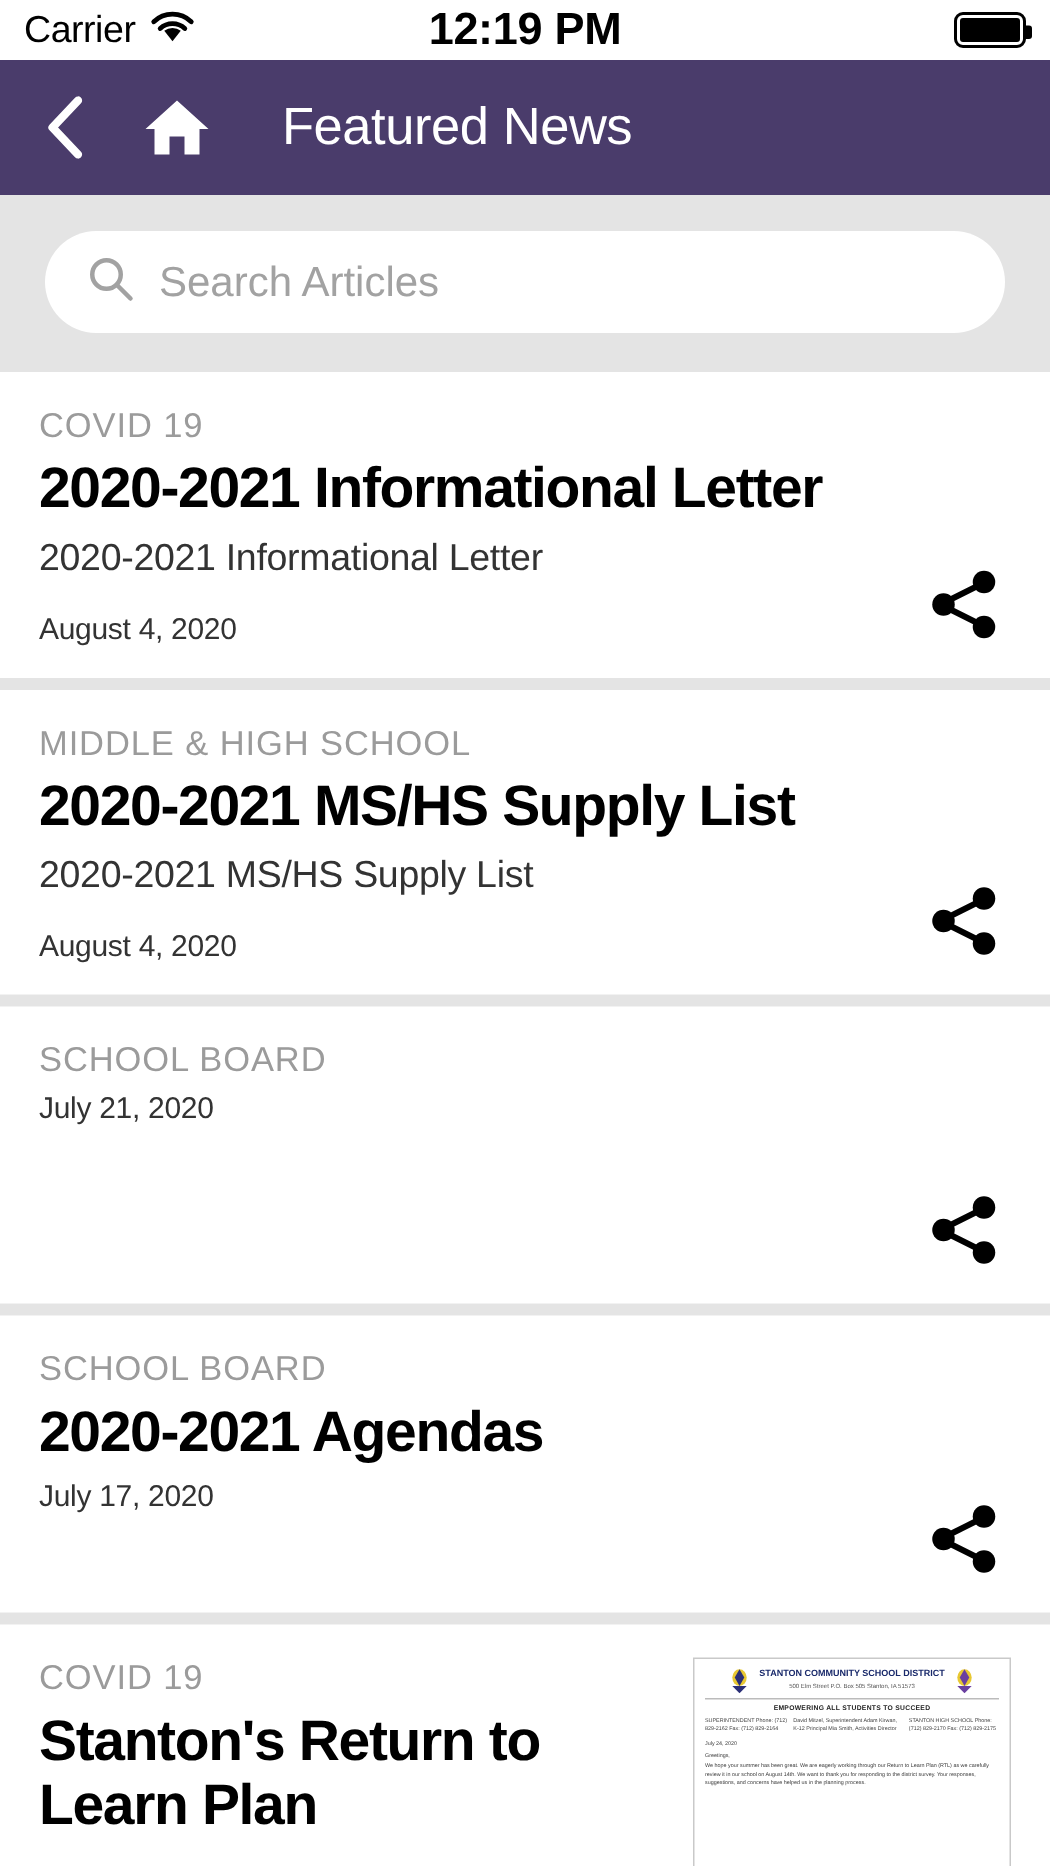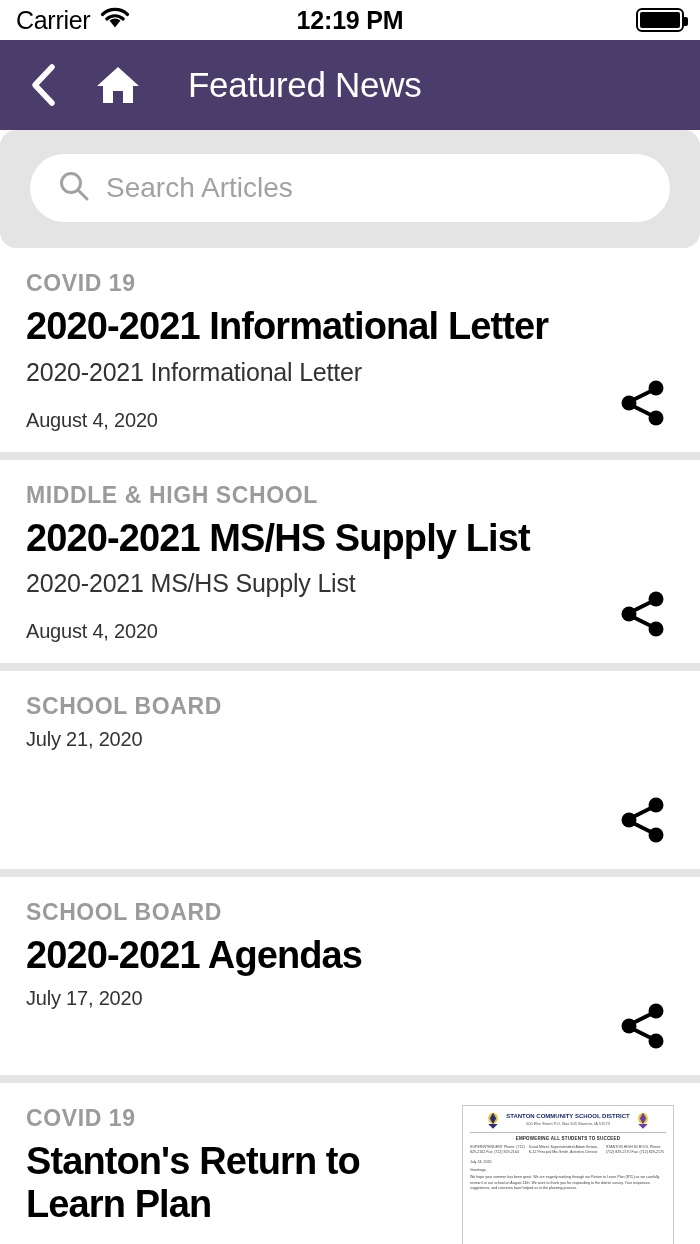--- a/index.html
+++ b/index.html
@@ -35,21 +35,21 @@
   .carrier {
     font-size: 25px;
     color: #000;
     letter-spacing: -0.3px;
   }
   .wifi-icon { display: block; }
   .status-time {
     position: absolute;
     left: 0; right: 0;
     text-align: center;
-    font-size: 25px;
+    font-size: 30px;
     font-weight: bold;
     color: #000;
     letter-spacing: -0.2px;
   }
   .status-right {
     margin-left: auto;
     display: flex;
     align-items: center;
   }
   .battery {
@@ -92,21 +92,20 @@
     font-weight: normal;
     letter-spacing: -0.3px;
     margin-left: 8px;
   }
   .nav-icon { cursor: pointer; display: flex; align-items: center; }
 
   
   .search-area {
     background: #e4e4e4;
     padding: 24px 30px 26px 30px;
-    border-radius: 16px;
   }
   .search-box {
     height: 68px;
     background: #ffffff;
     border-radius: 34px;
     display: flex;
     align-items: center;
     padding: 0 28px;
     gap: 16px;
   }
@@ -125,21 +124,21 @@
   .list { background: #e4e4e4; }
   .article {
     background: #ffffff;
     padding: 22px 26px 20px 26px;
     margin-bottom: 8px;
     position: relative;
     min-height: 198px;
   }
   .category {
     font-size: 23px;
-    font-weight: bold;
+    font-weight: normal;
     color: #9b9b9b;
     letter-spacing: 0.6px;
     text-transform: uppercase;
     margin-bottom: 8px;
   }
   .headline {
     font-size: 38px;
     font-weight: bold;
     color: #000000;
     letter-spacing: -0.9px;

